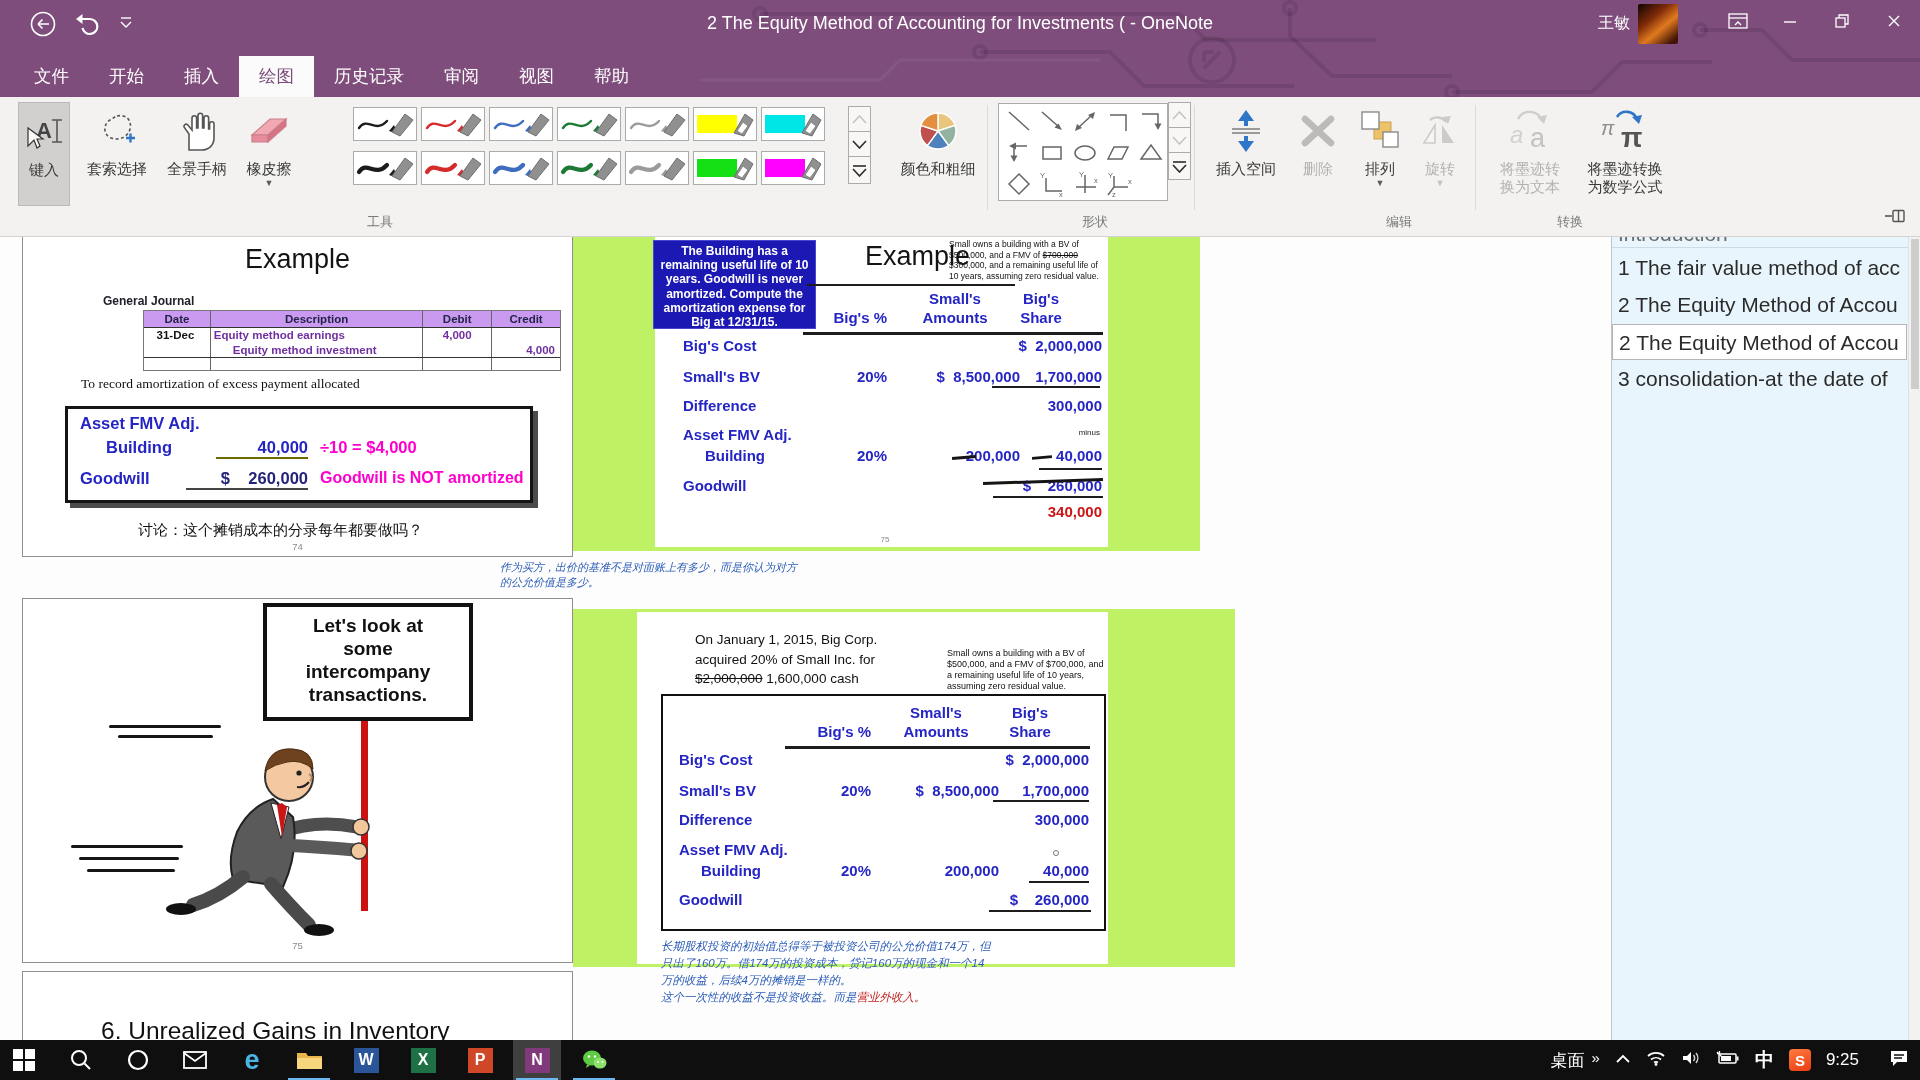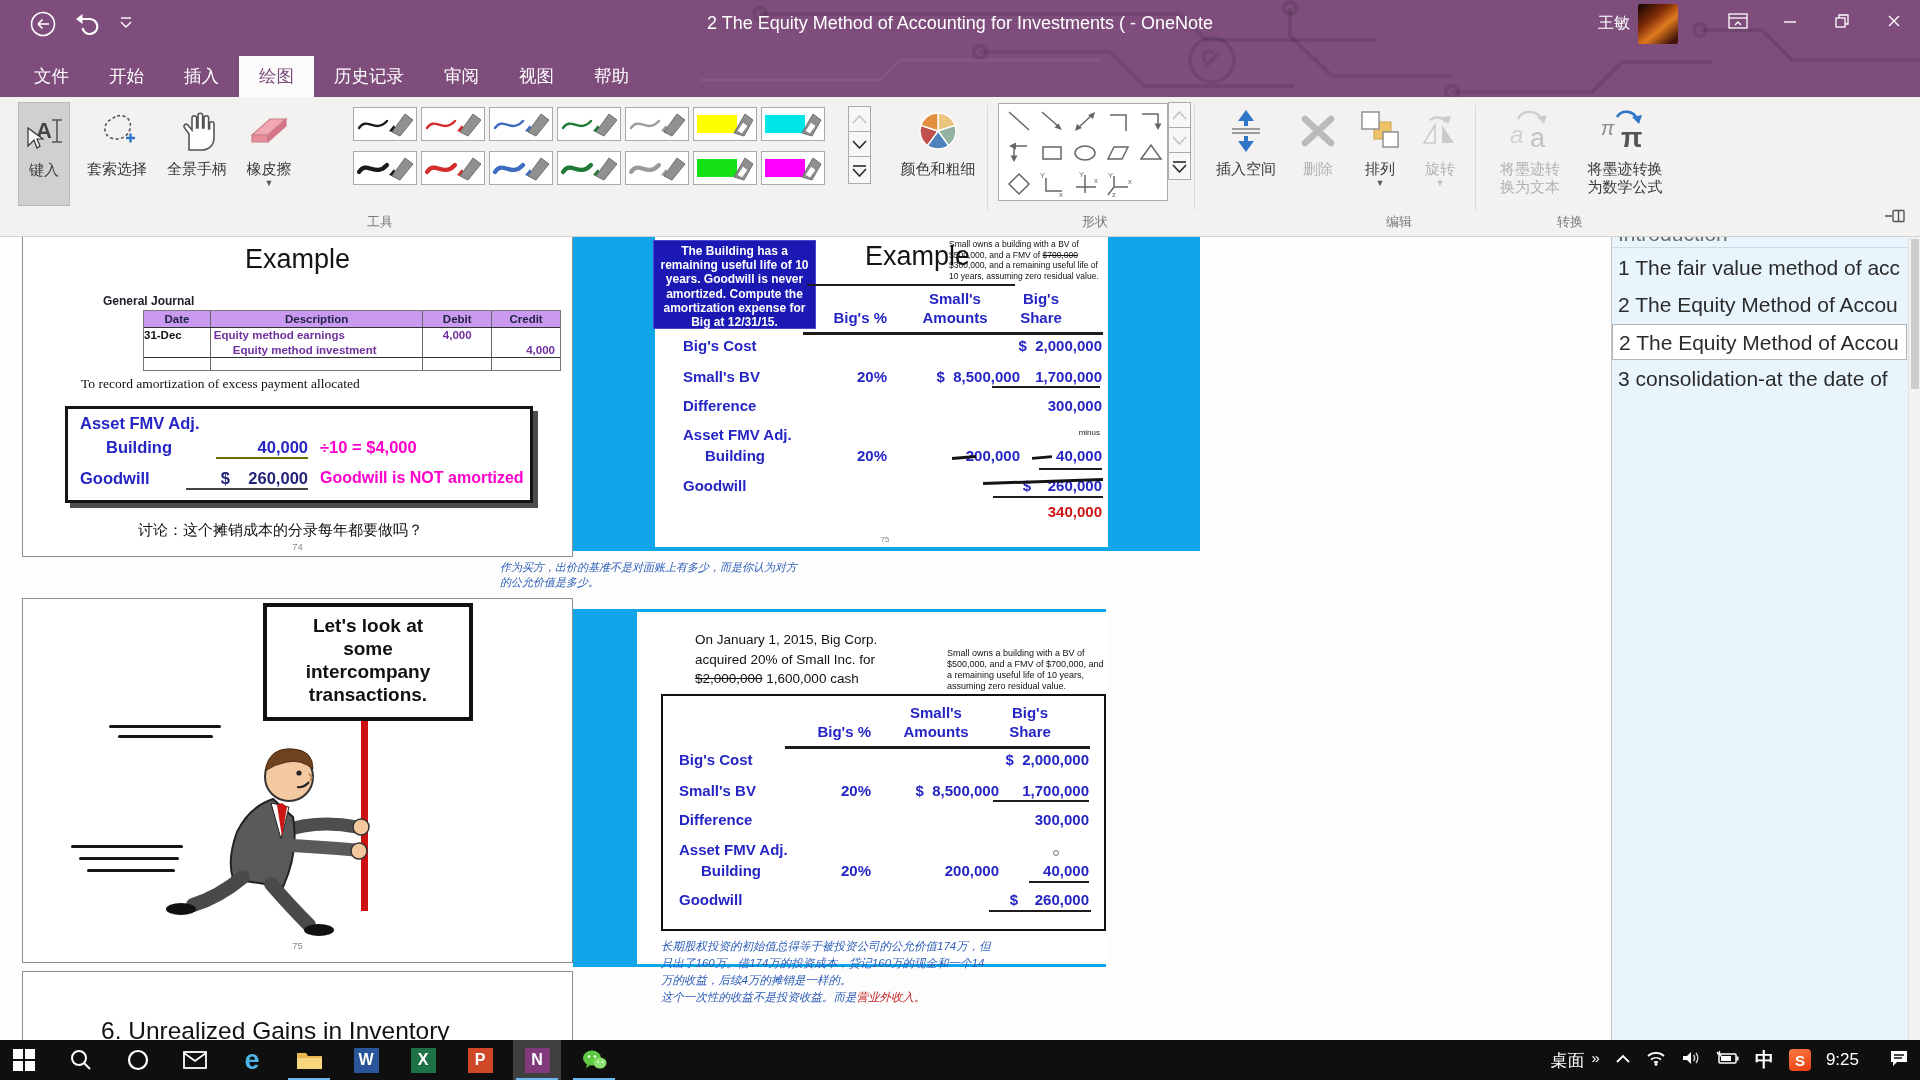--- a/index.html
+++ b/index.html
@@ -36,34 +36,34 @@
   .pencell { position:absolute; width:64px; height:34px; background:#fff; border:1px solid #ababab; }
   .scrollcol { position:absolute; width:23px; }
   .sbtn { width:23px; background:#f8f7f6; border:1px solid #ababab; display:flex; align-items:center; justify-content:center; margin-top:-1px; }
   #shape-gallery { position:absolute; left:998px; top:6px; width:170px; height:98px; background:#fff; border:1px solid #ababab; }
   .shapecell { position:absolute; }
   #ribbon-pin { position:absolute; right:12px; bottom:8px; }
 
   
   #canvas { position:absolute; left:0; top:237px; width:1611px; height:803px; background:#fdfdfd; overflow:hidden; }
   .slide { position:absolute; background:#fff; border:1px solid #8f8f8f; }
-  .slide-dark { position:absolute; background:#0ea5e9; }
+  .slide-dark { position:absolute; background:#bef264; }
   .s-title { position:absolute; width:100%; text-align:center; font-size:27px; color:#141414; }
   .pagenum { position:absolute; font-size:9.5px; color:#8a8a8a; text-align:center; }
 
   
   .jtable { position:absolute; border:1px solid #777; font-size:11.5px; font-weight:bold;margin-left:40px; }
   .jrow { display:flex; }
   .jc { border-left:1px solid #666; overflow:hidden; white-space:nowrap; }
   .jc:first-child { border-left:none; }
   .jd { width:66px; } .jdesc { width:213px; } .jnum { width:69px; }
   .jhead { background:#c99af0; color:#232347; height:17px; line-height:17px; border-bottom:1px solid #333; }
   .jhead .jc { text-align:center; }
   .jbody { height:15px; line-height:15px; color:#7030a0; }
-  .jdate { text-align:left; padding-right:3px; color:#141414; }
+  .jdate { text-align:center; padding-right:3px; color:#141414; }
 
   .calcbox * , .slide * { }
   .crow { position:absolute; height:20px; font-weight:bold; color:#2525c4; font-size:15px; white-space:pre; }
   .crow span { position:absolute; top:0; }
   .uline { position:absolute; background:#1d1d1d; }
   .inkmark { position:absolute; background:#151515; }
 
   .ink-blue { position:absolute; color:#2b5cb8; font-style:italic; }
   .ink-red { color:#c42222; }
 
@@ -606,21 +606,21 @@
         <ellipse cx="188" cy="193" rx="15" ry="6" fill="#111"></ellipse>
         <circle cx="158" cy="40" r="24" fill="#f4c9a1" stroke="#333" stroke-width="2"></circle>
         <path d="M134,34 Q138,10 162,12 Q182,13 182,32 Q170,22 156,25 Q144,27 134,34 Z" fill="#6e421f" stroke="#4a2a10"></path>
         <circle cx="168" cy="36" r="2.6" fill="#222"></circle>
         <path d="M178,45 Q173,51 166,50" stroke="#222" stroke-width="2" fill="none"></path>
         <path d="M178,37 q5,3 1,7" stroke="#b5835a" stroke-width="2" fill="none"></path>
       </svg>
       <div class="pagenum" style="left:0;width:100%;top:341px">75</div>
     </div>
 
-    <div class="slide-dark" style="left:573px;top:372px;width:533px;height:358px">
+    <div class="slide-dark" style="left:573px;top:372px;width:662px;height:358px">
       <div style="position:absolute;left:64px;top:3px;width:471px;height:352px;background:#fff">
         <div style="position:absolute;left:58px;top:18px;width:260px;font-size:13.5px;line-height:19.5px;color:#111">
           <div>On January 1, 2015, Big Corp.</div>
           <div>acquired 20% of Small Inc. for</div>
           <div><s>$2,000,000</s><span style="white-space:pre"> 1,600,000 cash</span></div>
         </div>
         <div style="position:absolute;left:310px;top:36px;width:158px;font-size:9px;line-height:11px;color:#111">Small owns a building with a BV of $500,000, and a FMV of  $700,000, and a remaining useful life of 10 years, assuming zero residual value.</div>
 
         <div style="position:absolute;left:24px;top:82px;width:445px;height:237px;border:2.5px solid #111">
           <div class="crow" style="top:27px"><span style="left:128px;width:80px;text-align:right">Big's %</span></div>

